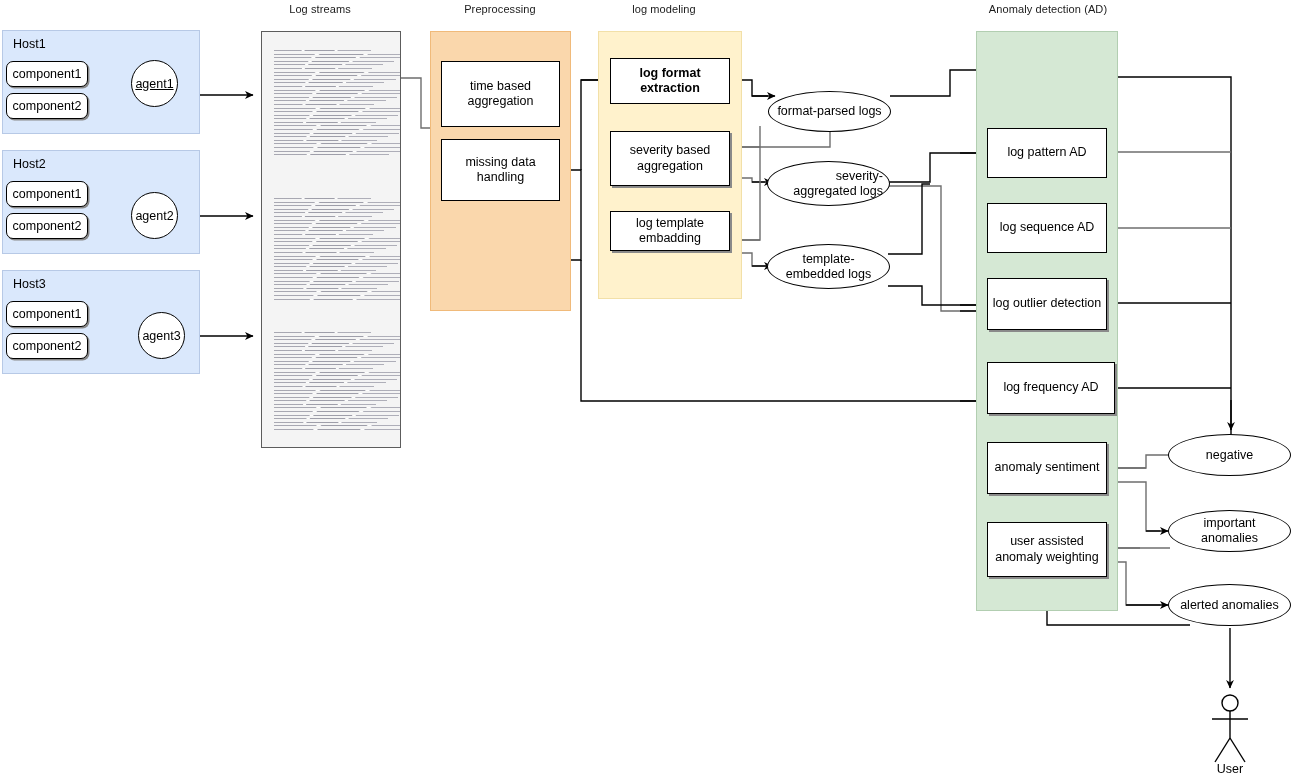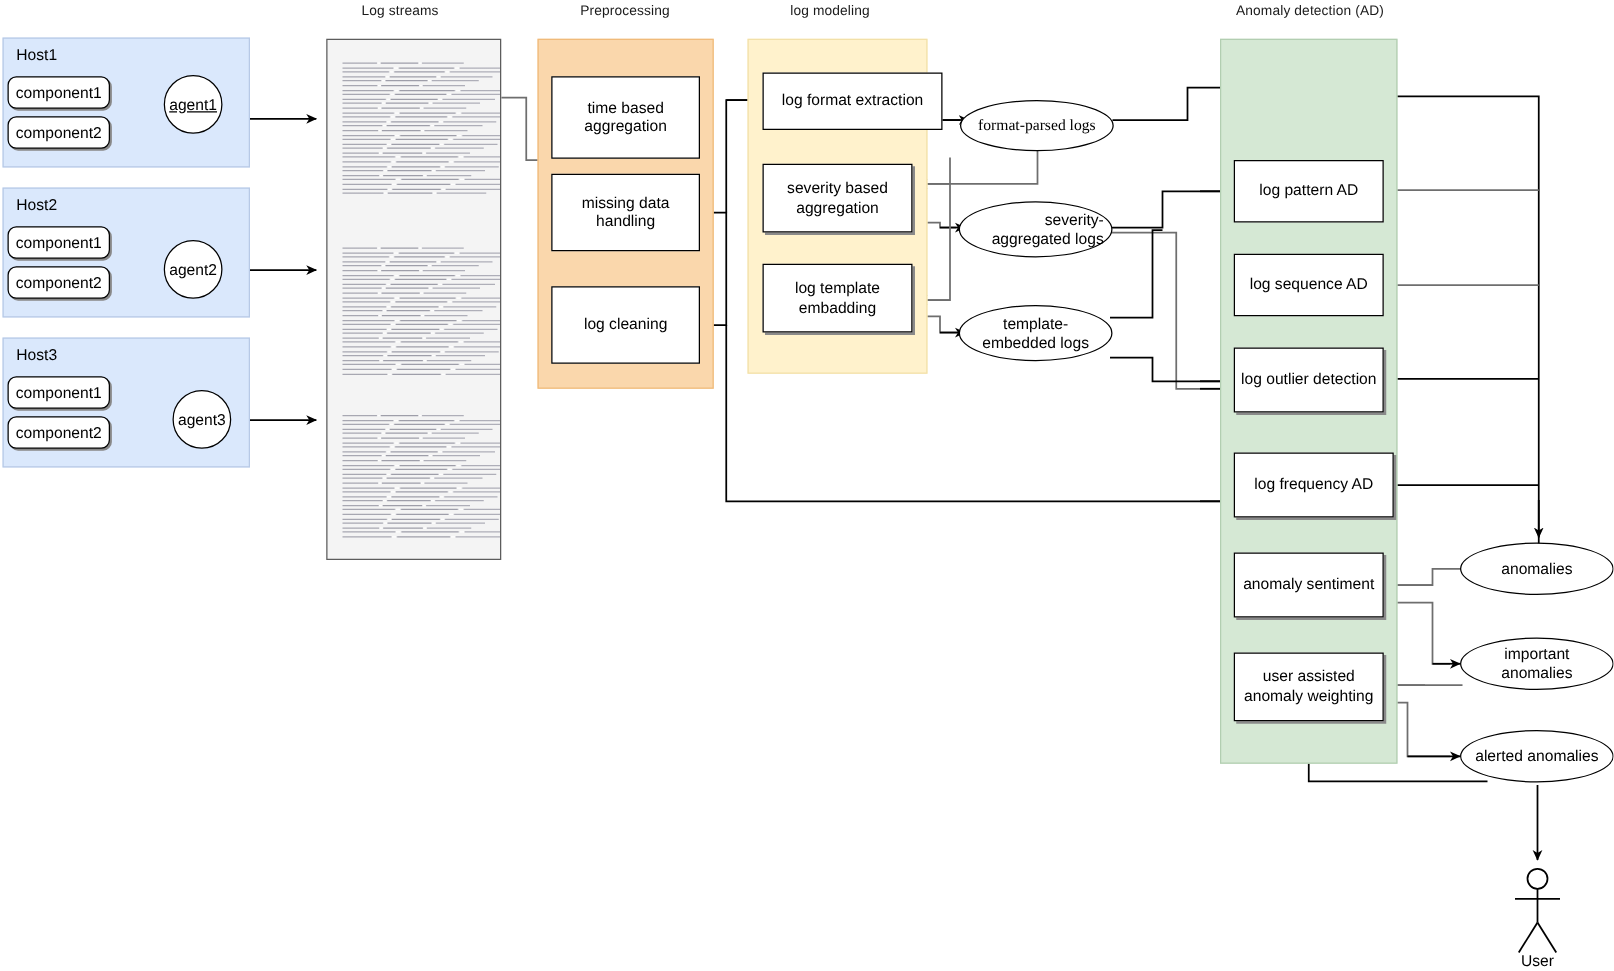--- a/index.html
+++ b/index.html
@@ -355,38 +355,37 @@
         <div class="logline" style="width: 92%;"></div>
         <div class="logline" style="width: 83%;"></div>
         <div class="logline" style="width: 120%;"></div>
         <div class="logline" style="width: 111%;"></div>
       </div>
   </div>
 
   <div class="panel pre-panel" style="left:430px;top:31px;width:141px;height:280px;"></div>
   <div class="box" style="left:441px;top:61px;width:119px;height:66px;">time based aggregation</div>
   <div class="box" style="left:441px;top:139px;width:119px;height:62px;">missing data handling</div>
-  <div class="box" style="left:441px;top:229px;width:119px;height:62px;">log cleaning</div>
 
   <div class="panel model-panel" style="left:598px;top:31px;width:144px;height:268px;"></div>
-  <div class="box" style="left:610px;top:58px;width:144px;height:46px;">log format extraction</div>
+  <div class="box" style="left:610px;top:58px;width:120px;height:46px;font-weight:bold;">log format extraction</div>
   <div class="box shadow" style="left:610px;top:131px;width:120px;height:55px;">severity based aggregation</div>
-  <div class="box shadow" style="left:610px;top:211px;width:120px;height:55px;">log template embadding</div>
-
-  <div class="ellipse" style="left:768px;top:80px;width:123px;height:41px;font-family:Liberation Serif, serif;">format-parsed logs</div>
+  <div class="box shadow" style="left:610px;top:211px;width:120px;height:40px;">log template embadding</div>
+
+  <div class="ellipse" style="left:768px;top:91px;width:123px;height:41px;">format-parsed logs</div>
   <div class="ellipse" style="left:767px;top:161px;width:123px;height:45px;text-align:right;">severity-aggregated logs</div>
   <div class="ellipse" style="left:767px;top:244px;width:123px;height:45px;text-align:center;">template-embedded logs</div>
 
   <div class="panel ad-panel" style="left:976px;top:31px;width:142px;height:580px;"></div>
   <div class="box" style="left:987px;top:128px;width:120px;height:50px;">log pattern AD</div>
   <div class="box" style="left:987px;top:203px;width:120px;height:50px;">log sequence AD</div>
   <div class="box shadow" style="left:987px;top:278px;width:120px;height:52px;">log outlier detection</div>
   <div class="box shadow" style="left:987px;top:362px;width:128px;height:52px;">log frequency AD</div>
   <div class="box shadow" style="left:987px;top:442px;width:120px;height:52px;">anomaly sentiment</div>
   <div class="box shadow" style="left:987px;top:522px;width:120px;height:55px;">user assisted anomaly weighting</div>
 
-  <div class="ellipse" style="left:1168px;top:434px;width:123px;height:42px;">anomalies</div>
+  <div class="ellipse" style="left:1168px;top:434px;width:123px;height:42px;">negative</div>
   <div class="ellipse" style="left:1168px;top:510px;width:123px;height:42px;">important anomalies</div>
   <div class="ellipse" style="left:1168px;top:584px;width:123px;height:42px;">alerted anomalies</div>
 
   <div class="user-label" style="left:1190px;top:762px;width:80px;">User</div>
 
 </div>
 
 </body></html>

